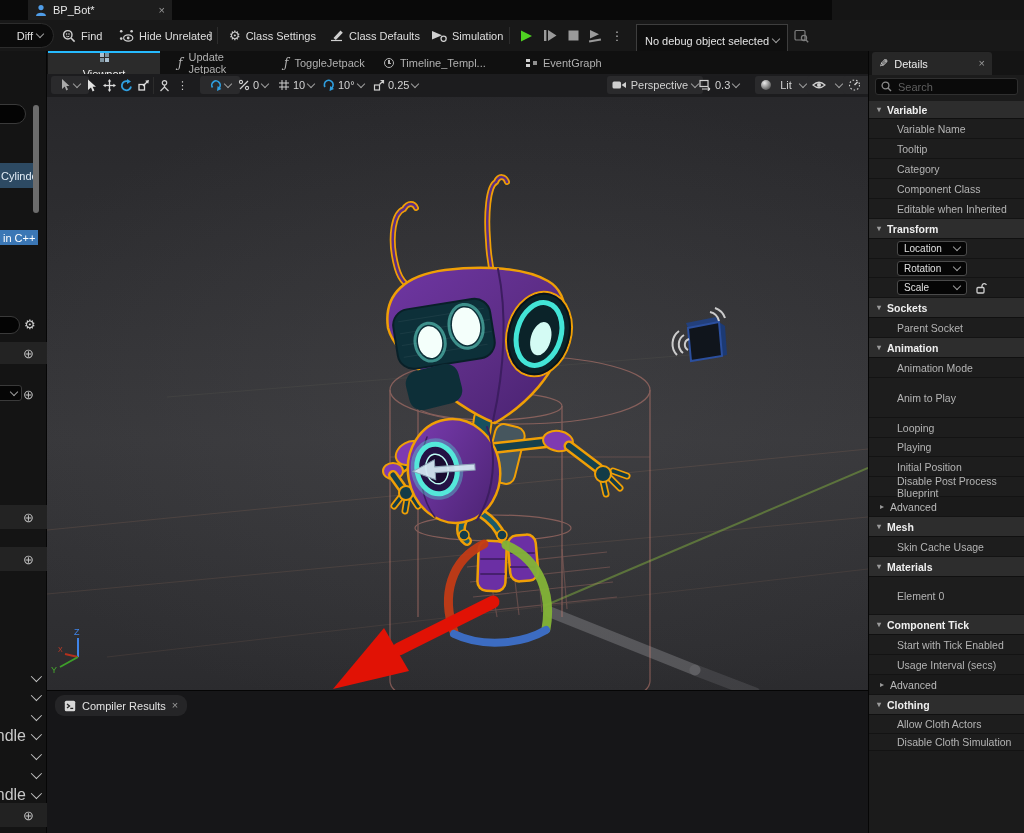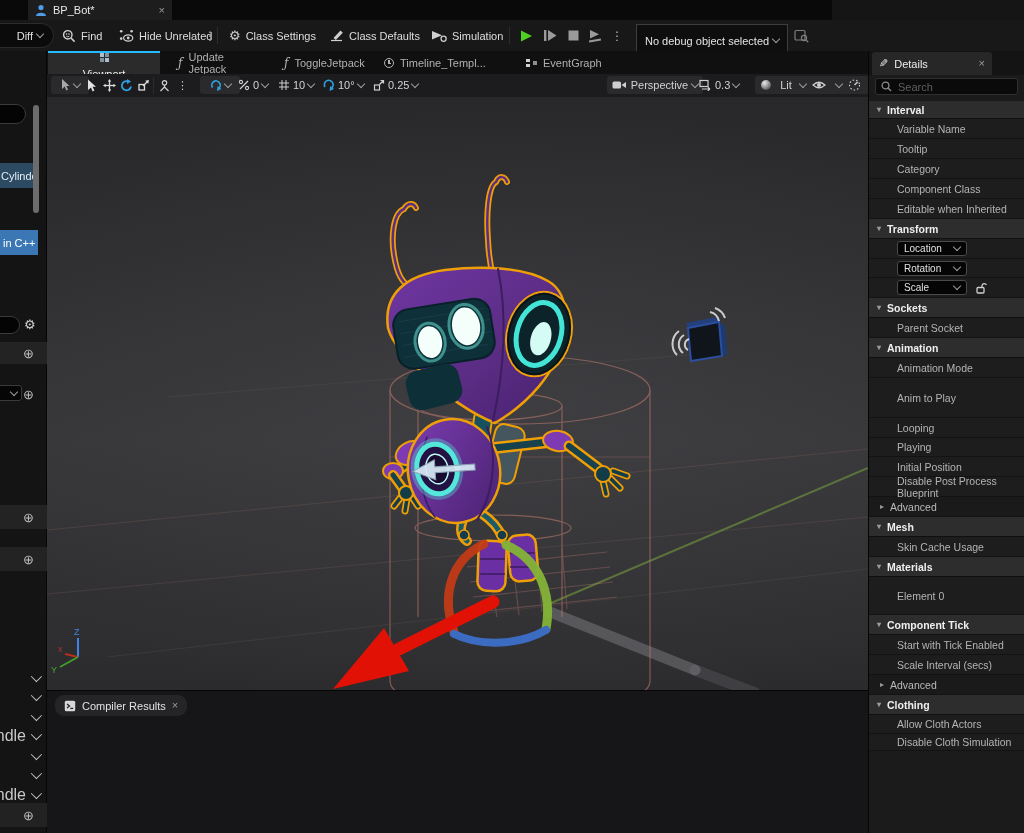--- a/index.html
+++ b/index.html
@@ -55,21 +55,21 @@
   
   .bottom-panel{position:absolute;left:47px;top:690px;width:821px;height:143px;background:#161618;border-top:1px solid #050505;}
   .compiler-tab{position:absolute;left:8px;top:4px;height:21px;background:#252527;border-radius:9px;
                 display:flex;align-items:center;gap:6px;padding:0 9px;font-size:11px;color:#e2e2e2;}
   
   .left-strip{position:absolute;left:0;top:51px;width:47px;height:782px;background:#141414;border-right:1px solid #060606;box-sizing:border-box;}
   .ls-pill-end{position:absolute;left:-6px;top:53px;width:32px;height:20px;background:#040404;border:1px solid #3a3a3a;border-radius:0 10px 10px 0;box-sizing:border-box;}
   .ls-selected{position:absolute;left:0;top:112px;width:39px;height:25px;background:#2d4a63;display:flex;align-items:center;overflow:hidden;}
   .ls-selected span{font-size:11px;color:#e3edf6;padding-left:1px;}
   .ls-scrollbar{position:absolute;left:33px;top:54px;width:6px;height:108px;background:#6c6c6c;border-radius:3px;}
-  .ls-cpp{position:absolute;left:0;top:179px;height:25px;background:#3b77b5;color:#fff;font-size:11px;
+  .ls-cpp{position:absolute;left:0;top:179px;height:15px;background:#3b77b5;color:#fff;font-size:11px;
           display:flex;align-items:center;padding:0 3px;}
   .ls-row{position:absolute;left:0;width:47px;background:#232323;display:flex;align-items:center;}
   .plus-glyph{font-size:13px;color:#bdbdbd;position:absolute;left:23px;top:50%;transform:translateY(-50%);line-height:1;}
   .ls-dd{position:absolute;left:-6px;width:28px;height:16px;background:#060606;border:1px solid #3a3a3a;border-radius:3px;
          display:flex;align-items:center;justify-content:flex-end;padding-right:4px;box-sizing:border-box;}
   .ev-row{position:absolute;left:0;width:47px;height:19px;display:flex;align-items:center;}
   .ev-row .ev-lbl{position:absolute;right:21px;font-size:16px;color:#c8c8c8;}
   .ev-chev{position:absolute;left:31px;width:7px;height:7px;border-right:1.6px solid #c2c2c2;border-bottom:1.6px solid #c2c2c2;transform:rotate(45deg) translateY(-2px);}
   
   .details-panel{position:absolute;left:868px;top:51px;width:156px;height:782px;background:#1b1b1b;border-left:1px solid #060606;box-sizing:border-box;}
@@ -585,21 +585,21 @@
     <div class="dp-search">
       <svg width="11" height="11">
         <circle cx="4.5" cy="4.5" r="3.4" fill="none" stroke="#8a8a8a" stroke-width="1.3"></circle>
         <line x1="7" y1="7" x2="10" y2="10" stroke="#8a8a8a" stroke-width="1.4"></line>
       </svg>
       <input readonly="" placeholder="Search" style="">
     </div>
     <div class="dp-rows" id="detailRows">
         <div class="dcat" style="height: 18px;">
           <span class="tri">▾</span>
-          <span>Interval</span>
+          <span>Variable</span>
         </div>
         <div class="dprop" style="height: 20px;">
           <span>Variable Name</span>
         </div>
         <div class="dprop" style="height: 20px;">
           <span>Tooltip</span>
         </div>
         <div class="dprop" style="height: 20px;">
           <span>Category</span>
         </div>
@@ -683,21 +683,21 @@
           <span>Element 0</span>
         </div>
         <div class="dcat" style="height: 20px;">
           <span class="tri">▾</span>
           <span>Component Tick</span>
         </div>
         <div class="dprop" style="height: 20px;">
           <span>Start with Tick Enabled</span>
         </div>
         <div class="dprop" style="height: 20px;">
-          <span>Scale Interval (secs)</span>
+          <span>Usage Interval (secs)</span>
         </div>
         <div class="dadv" style="height: 20px;">
           <span class="tri">▸</span>
           <span>Advanced</span>
         </div>
         <div class="dcat" style="height: 20px;">
           <span class="tri">▾</span>
           <span>Clothing</span>
         </div>
         <div class="dprop" style="height: 19px;">

